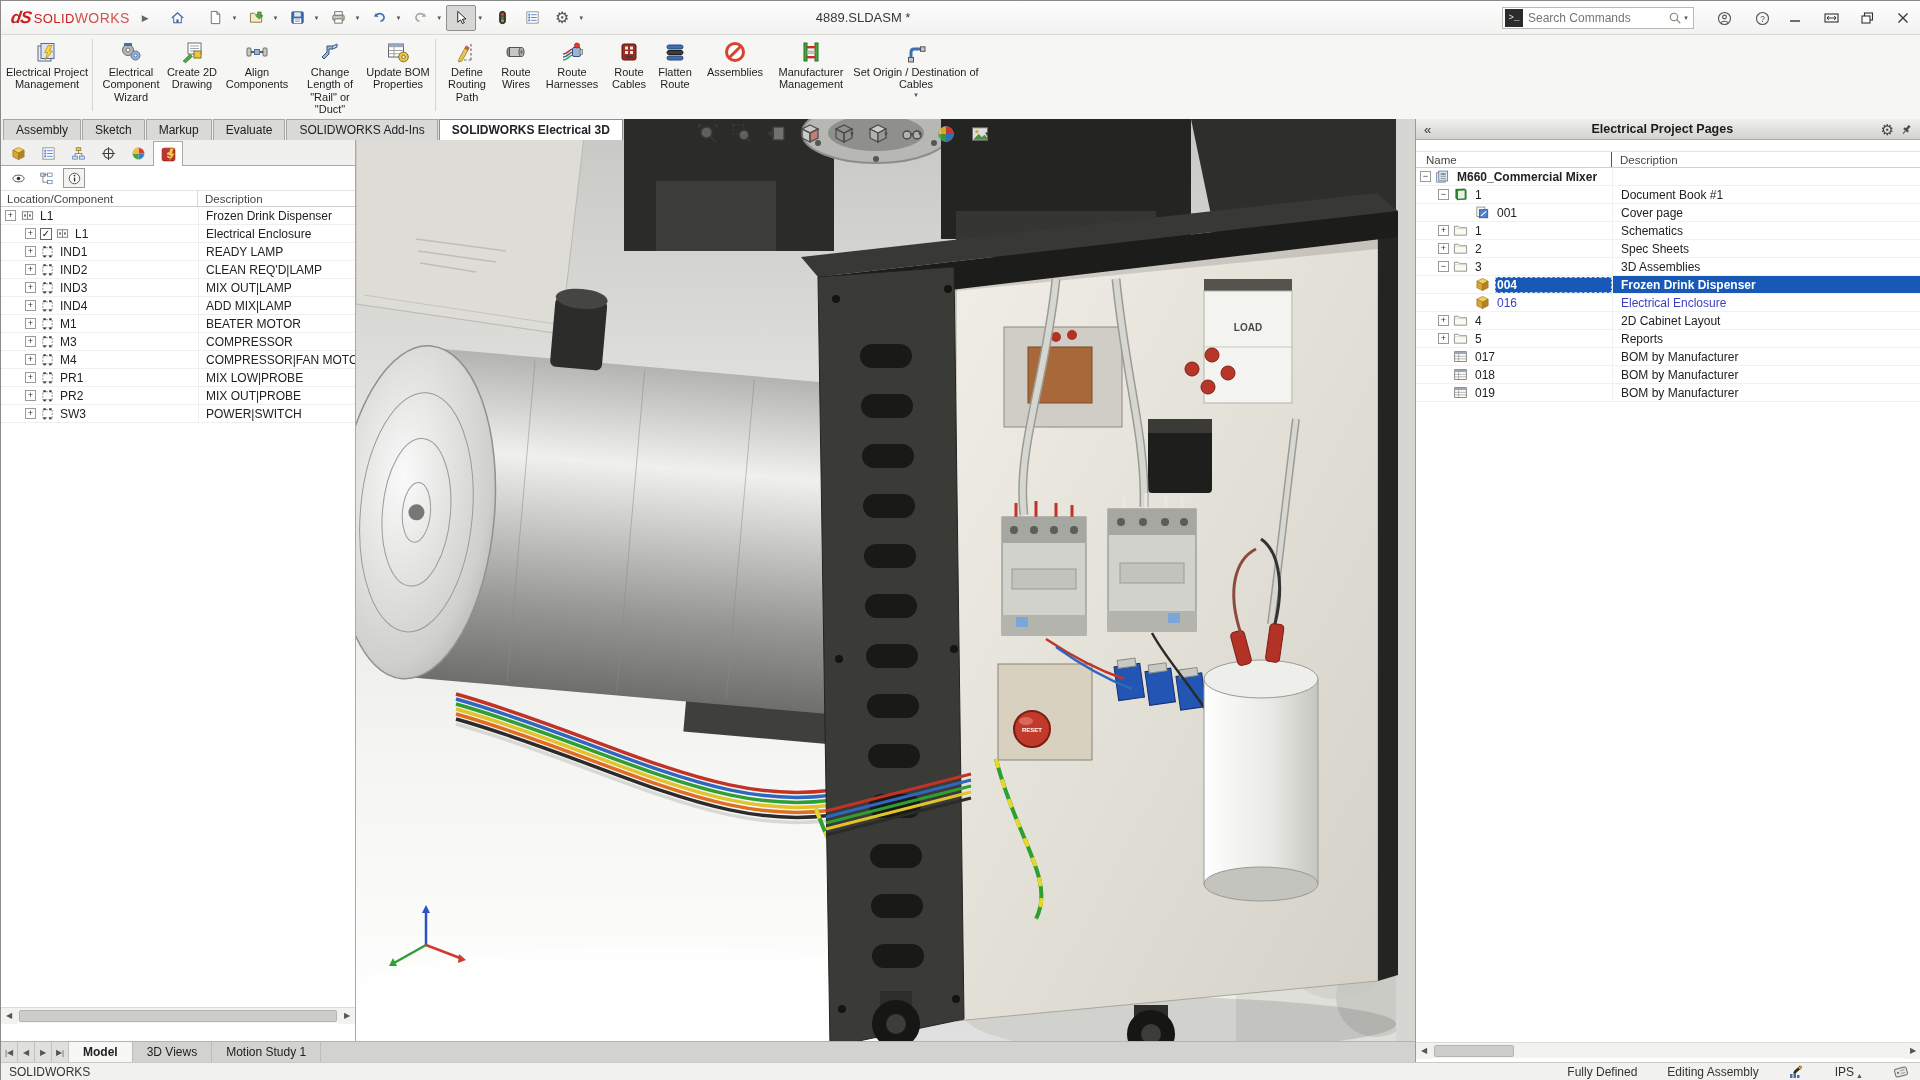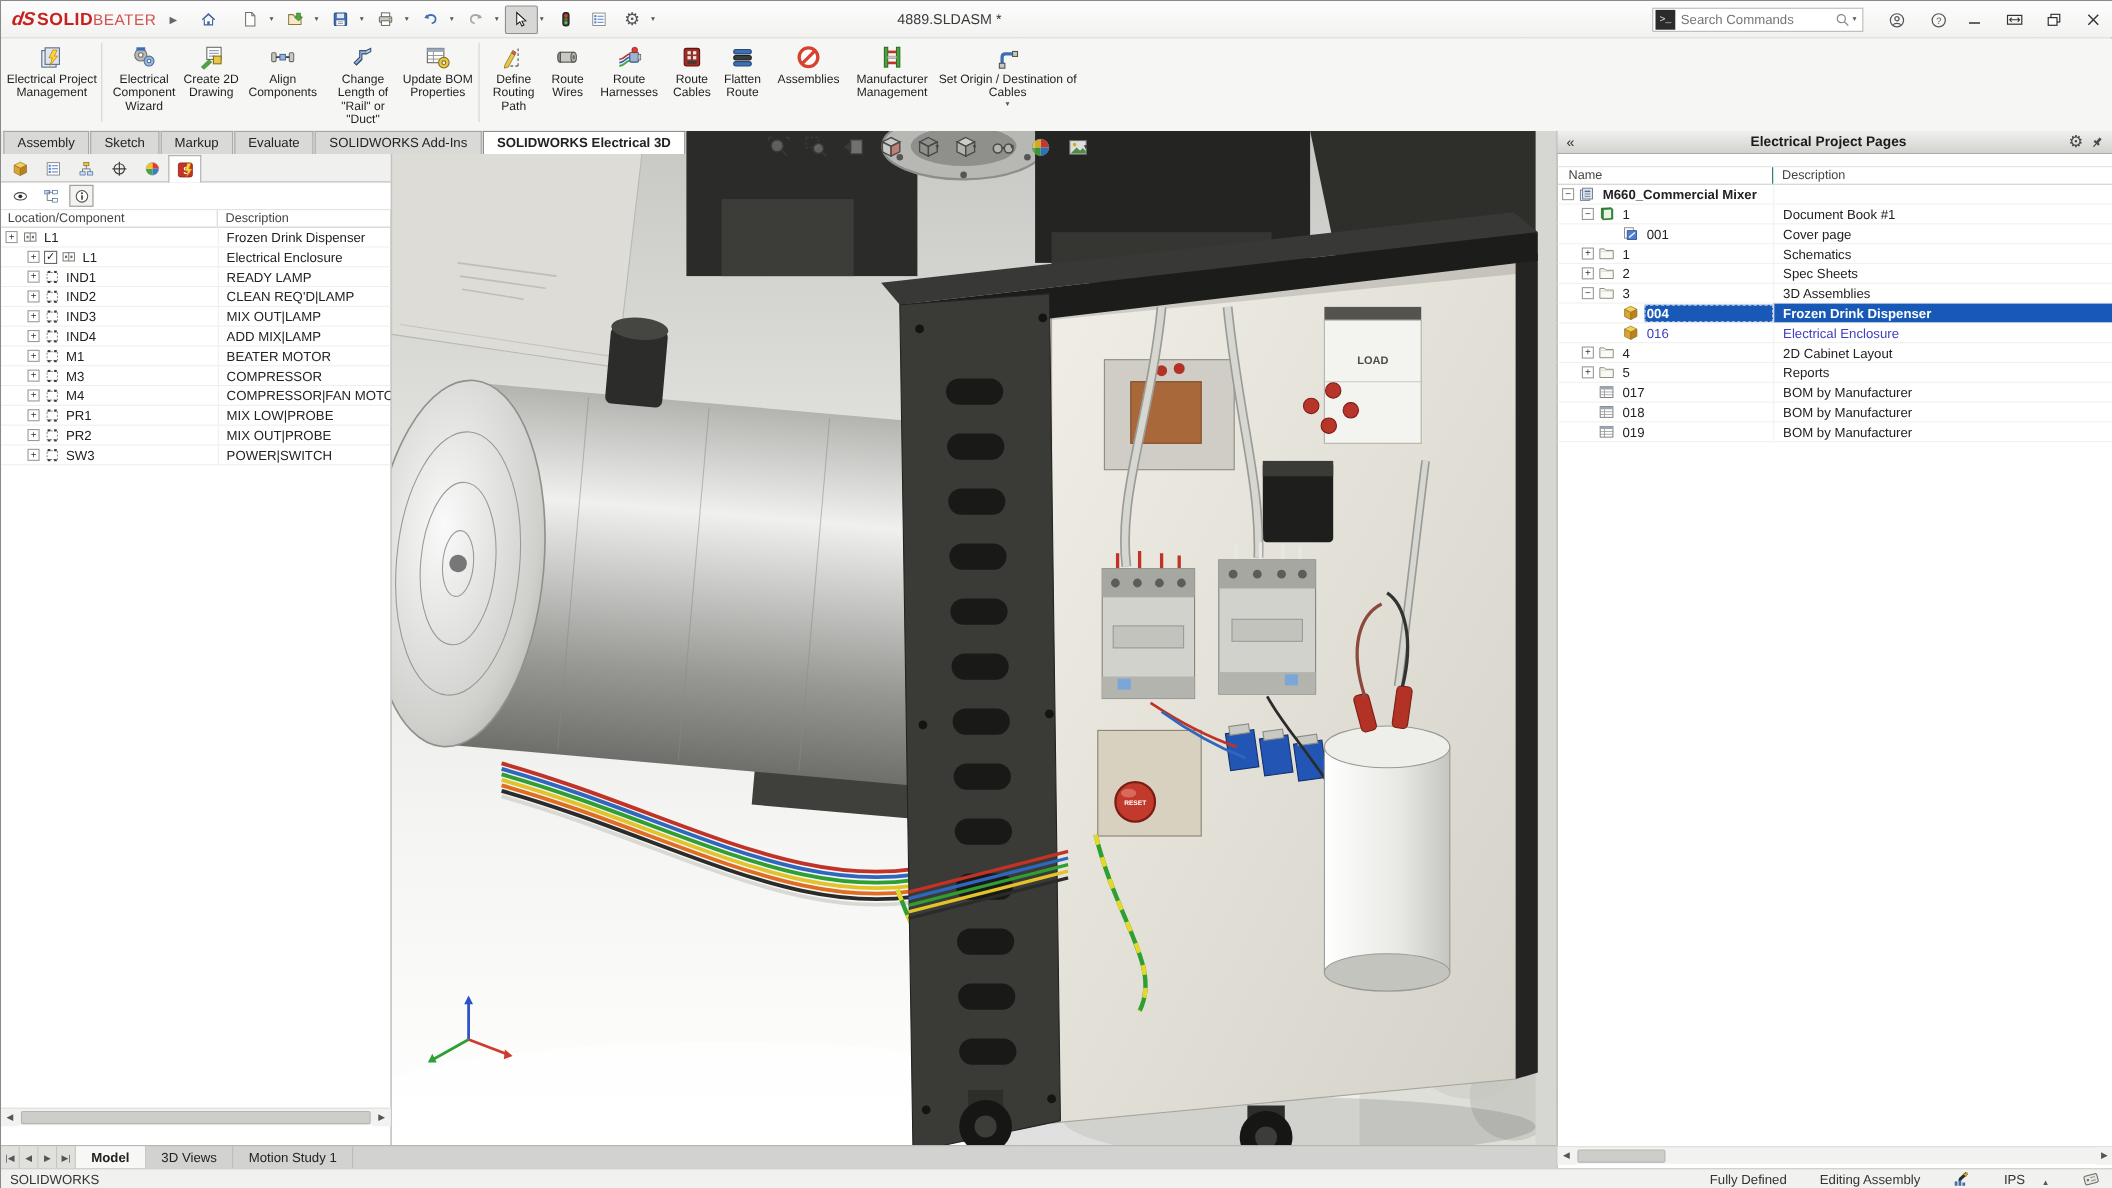--- a/index.html
+++ b/index.html
@@ -4,21 +4,21 @@
 <style>
   *{box-sizing:border-box;margin:0;padding:0}
   html,body{width:1920px;height:1080px;overflow:hidden;font-family:"Liberation Sans",sans-serif;background:#f0f0ef;color:#222}
   .app{position:relative;width:1920px;height:1080px;border:1px solid #8a8a8a;background:#f0f0ef}
   svg{display:block}
   .i16{width:15px;height:15px;flex:0 0 15px}
   
   .tb{position:absolute;left:0;top:0;width:1920px;height:34px;background:linear-gradient(#fdfdfd,#f2f2f1);border-bottom:1px solid #d8d8d6;display:flex;align-items:center}
   .logo{display:flex;align-items:baseline;margin-left:10px;cursor:default}
   .logo .ds{font-weight:bold;font-style:italic;font-size:17px;color:#c8201f;letter-spacing:-1px;transform:skewX(-8deg)}
-  .logo .s1{font-weight:bold;font-size:16px;color:#c8201f;margin-left:3px;letter-spacing:.4px}
+  .logo .s1{font-weight:normal;font-size:13px;color:#c8201f;margin-left:3px;letter-spacing:.4px}
   .logo .s2{font-size:14px;color:#d2534f;letter-spacing:.4px}
   .logo-arr{color:#666;font-size:9px;margin:0 14px 0 12px}
   .tbtn{width:30px;height:26px;display:flex;align-items:center;justify-content:center;border-radius:2px}
   .tbtn.pressed{background:#d7d7d5;border:1px solid #8f8f8c}
   .dd{font-size:6px;color:#555;margin:0 4px 0 1px}
   .tb-title{position:absolute;left:44.9%;transform:translateX(-50%);font-size:13px;color:#3a3a3a;white-space:nowrap}
   .search{position:absolute;left:1501px;top:6px;width:192px;height:22px;background:#fff;border:1px solid #b9b9b4;display:flex;align-items:center}
   .search .term{width:18px;height:18px;background:#2b2b2b;color:#e8e8e8;font-size:9px;display:flex;align-items:center;justify-content:center;margin:0 5px 0 2px;font-family:"Liberation Mono",monospace}
   .search input{flex:1;border:none;outline:none;font-size:12px;color:#000000;background:transparent;min-width:0}
   .winbtns{position:absolute;right:0;top:0;height:34px;display:flex;align-items:center}
@@ -85,21 +85,21 @@
   .rrow.lnk .tl,.rrow.lnk .rc2{color:#3d3dc2}
   .rp .hscroll{bottom:4px}
   
   .mtabs{position:absolute;left:0;top:1040px;width:1414px;height:21px;background:#d2d2d0;border-top:1px solid #b3b3af;display:flex;align-items:stretch;z-index:6}
   .mnav{width:17px;display:flex;align-items:center;justify-content:center;font-size:8px;color:#555;background:#e0e0dd;border-right:1px solid #c2c2be}
   .mtab{padding:0 14px;display:flex;align-items:center;font-size:12px;color:#222;border-right:1px solid #bcbcb8}
   .mtab.act{background:#f7f7f5;font-weight:bold}
   .sbar{position:absolute;left:0;top:1061px;width:1920px;height:19px;background:#f1f1ef;border-top:1px solid #c9c9c5;display:flex;align-items:center;font-size:12px;color:#333;z-index:6}
   .sbar .app-name{margin-left:8px}
   .sbar .right{margin-left:auto;display:flex;align-items:center;gap:30px;margin-right:12px}
-  .sbar .units{display:flex;align-items:flex-end;gap:15px}
+  .sbar .units{display:flex;align-items:flex-end;gap:2px}
 </style>
 </head>
 <body>
 
 <svg width="0" height="0" style="position:absolute">
 <defs>
   <symbol id="sym-cube" viewBox="0 0 16 16">
         <polygon points="8,1.5 14,4.5 8,7.5 2,4.5" fill="#f3d253" stroke="#96742a" stroke-width=".7"></polygon>
         <polygon points="2,4.5 8,7.5 8,14.5 2,11.5" fill="#dca42e" stroke="#96742a" stroke-width=".7"></polygon>
         <polygon points="14,4.5 14,11.5 8,14.5 8,7.5" fill="#b9821e" stroke="#96742a" stroke-width=".7"></polygon>
@@ -208,21 +208,21 @@
       </symbol>
 </defs>
 </svg>
 
 <div class="app">
 
   <div class="tb">
     <div class="logo">
       <span class="ds">dS</span>
       <span class="s1">SOLID</span>
-      <span class="s2">BEATER</span>
+      <span class="s2">WORKS</span>
     </div>
     <span class="logo-arr">▶</span>
     <span class="tbtn">
         <svg class="i16" viewBox="0 0 16 16">
           <use href="#sym-house"></use>
         </svg>
       </span>
     <span style="width:8px"></span>
     <span class="tbtn">
         <svg class="i16" viewBox="0 0 16 16">

